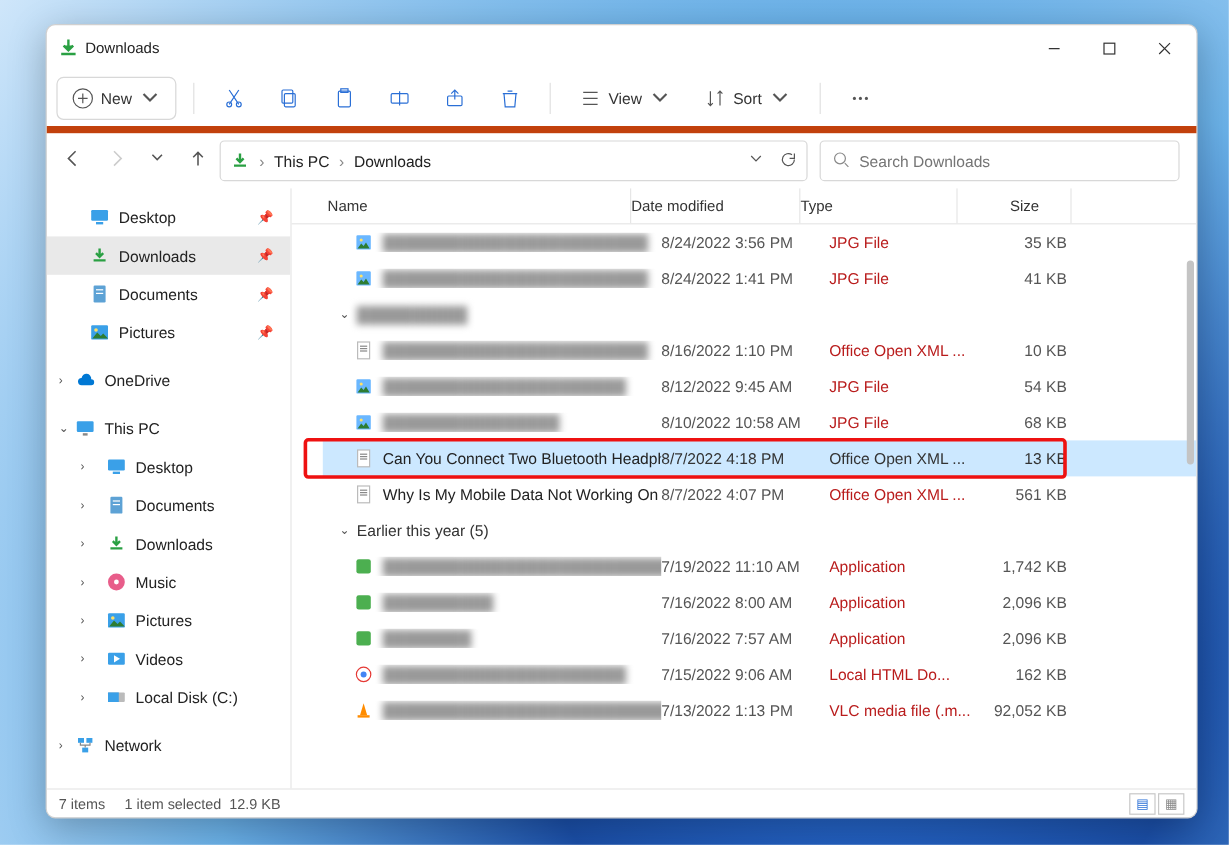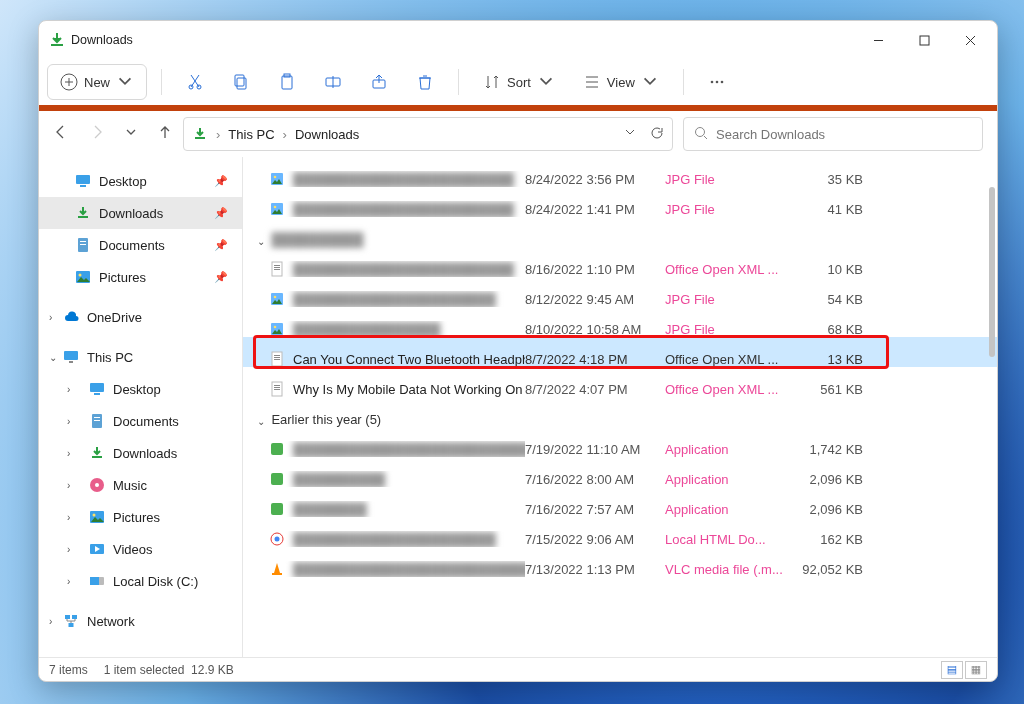--- a/index.html
+++ b/index.html
@@ -47,27 +47,27 @@
   .sb-spacer { height:8px; }
   
   .content { flex:1; display:flex; flex-direction:column; min-height:0; }
   .cols { height:30px; border-bottom:1px solid #e6e6e6; display:flex; align-items:center; font-size:12.5px; color:#333; padding-left:14px;}
   .col-name { flex: 0 0 268px; padding-left:16px;}
   .col-date { flex: 0 0 140px;}
   .col-type { flex: 0 0 130px;}
   .col-size { flex: 0 0 94px; text-align:right; padding-right:26px;}
   .col-sep { width:1px; height:100%; background:#e6e6e6;}
   .filelist { flex:1; overflow:hidden; font-size:13px; color:#222; position:relative;}
-  .row { height:30px; display:flex; align-items:flex-end; padding-left:14px; }
+  .row { height:30px; display:flex; align-items:center; padding-left:14px;margin-left:26px; }
   .row.group { color:#333; font-size:13px;}
   .row.group .chev { font-size:10px; margin-right:6px; color:#555;}
   .row.file { padding-left:14px; }
   .cell-name { flex:0 0 268px; display:flex; align-items:center; gap:8px; padding-left:12px; overflow:hidden; white-space:nowrap; text-overflow:ellipsis;}
   .cell-date { flex:0 0 140px; color:#555;}
-  .cell-type { flex:0 0 130px; color:#ec4899; overflow:hidden; white-space:nowrap; text-overflow:ellipsis;}
+  .cell-type { flex:0 0 130px; color:#b91c1c; overflow:hidden; white-space:nowrap; text-overflow:ellipsis;}
   .cell-size { flex:0 0 94px; text-align:right; padding-right:26px; color:#555;}
   .ficon { width:16px; height:16px; flex-shrink:0;}
   .blur { filter: blur(3px); color:#999 !important;}
   .row.selected { background:#cce8ff; }
   .row.selected .cell-date, .row.selected .cell-type, .row.selected .cell-size { color:#333; }
   .highlight-box { position:absolute; border:3px solid #e11; border-radius:4px; pointer-events:none;}
   
   .statusbar { height:24px; border-top:1px solid #e6e6e6; display:flex; align-items:center; padding:0 10px; font-size:12px; color:#555; gap:16px;}
   .status-right { margin-left:auto; display:flex; gap:2px;}
   .view-toggle { width:22px; height:18px; border:1px solid #c8c8c8; display:flex; align-items:center; justify-content:center; font-size:11px; color:#2a6fd6;}
@@ -154,32 +154,32 @@
         </svg>
       </div>
     <div class="tbtn">
         <svg viewBox="0 0 18 18">
           <path d="M4 5h10l-1 11H5zM3 5h12M7 3h4" stroke="#2a6fd6" fill="none"></path>
         </svg>
       </div>
     <div class="tool-sep"></div>
     <div class="tbtn text">
       <svg viewBox="0 0 18 18">
-          <path d="M5 3v12M3 13l2 2 2-2M13 15V3M11 5l2-2 2 2" stroke="#555" fill="none"></path>
-        </svg>
-      <span>Sort</span>
+          <path d="M3 4h12M3 9h12M3 14h12" stroke="#555"></path>
+        </svg>
+      <span>View</span>
       <svg viewBox="0 0 10 10" width="10" height="10">
           <path d="M2 3l3 3 3-3" stroke="#555" fill="none"></path>
         </svg>
     </div>
     <div class="tbtn text">
       <svg viewBox="0 0 18 18">
-          <path d="M3 4h12M3 9h12M3 14h12" stroke="#555"></path>
-        </svg>
-      <span>View</span>
+          <path d="M5 3v12M3 13l2 2 2-2M13 15V3M11 5l2-2 2 2" stroke="#555" fill="none"></path>
+        </svg>
+      <span>Sort</span>
       <svg viewBox="0 0 10 10" width="10" height="10">
           <path d="M2 3l3 3 3-3" stroke="#555" fill="none"></path>
         </svg>
     </div>
     <div class="tool-sep"></div>
     <div class="tbtn text">
       <svg viewBox="0 0 18 18">
           <circle cx="4" cy="9" r="1.3" fill="#555"></circle>
           <circle cx="9" cy="9" r="1.3" fill="#555"></circle>
           <circle cx="14" cy="9" r="1.3" fill="#555"></circle>
@@ -375,20 +375,30 @@
               <rect x="9" y="2" width="5" height="4" fill="#3aa0e8"></rect>
               <rect x="5.5" y="10" width="5" height="4" fill="#3aa0e8"></rect>
               <path d="M4 6v2h8V6M8 8v2" stroke="#888" fill="none"></path>
             </svg>
           </span>
           <span>Network</span>
         </div>
       </div>
 
     <div class="content">
+      <div class="cols">
+        <div class="col-name">Name</div>
+        <div class="col-sep"></div>
+        <div class="col-date">Date modified</div>
+        <div class="col-sep"></div>
+        <div class="col-type">Type</div>
+        <div class="col-sep"></div>
+        <div class="col-size">Size</div>
+        <div class="col-sep"></div>
+      </div>
       <div class="filelist" id="filelist">
           <div class="row file ">
         <div class="cell-name">
               <span class="ficon"><svg viewBox="0 0 16 16">
                   <rect x="2" y="2" width="12" height="12" fill="#6ab7ff" rx="1"></rect>
                   <circle cx="6" cy="6" r="1.3" fill="#ffe066"></circle>
                   <path d="M3 13l3-4 2 2 2-3 3 5z" fill="#2e7d32"></path>
                 </svg></span>
               <span class="blur">████████████████████████</span>
             </div>

